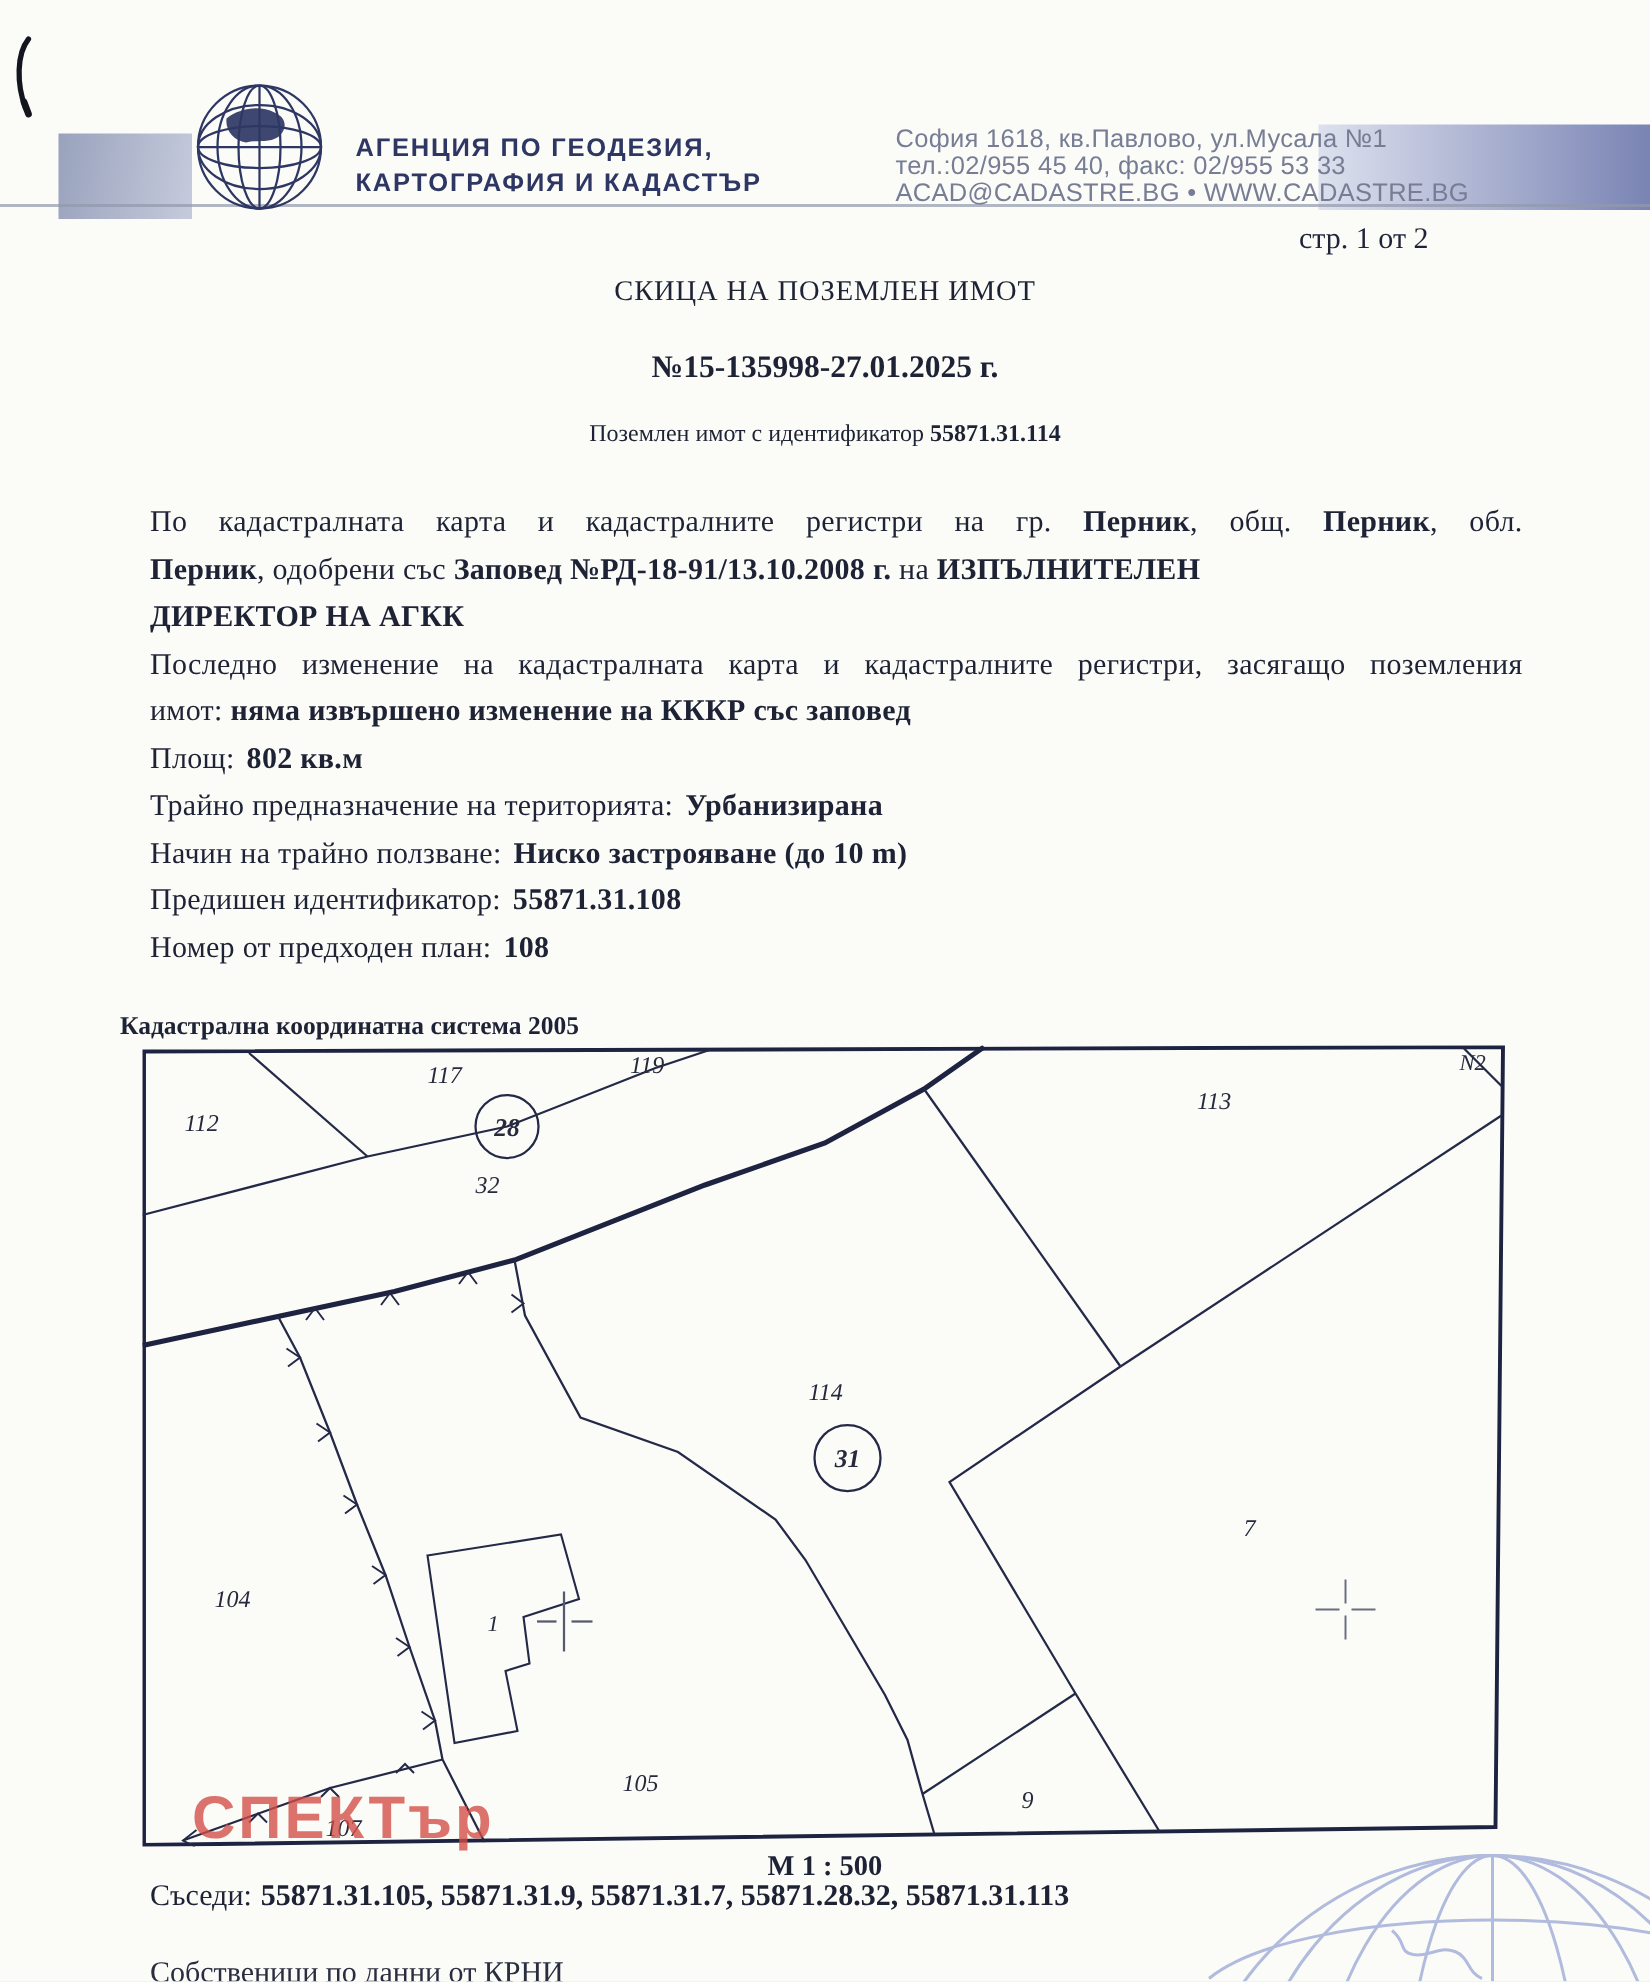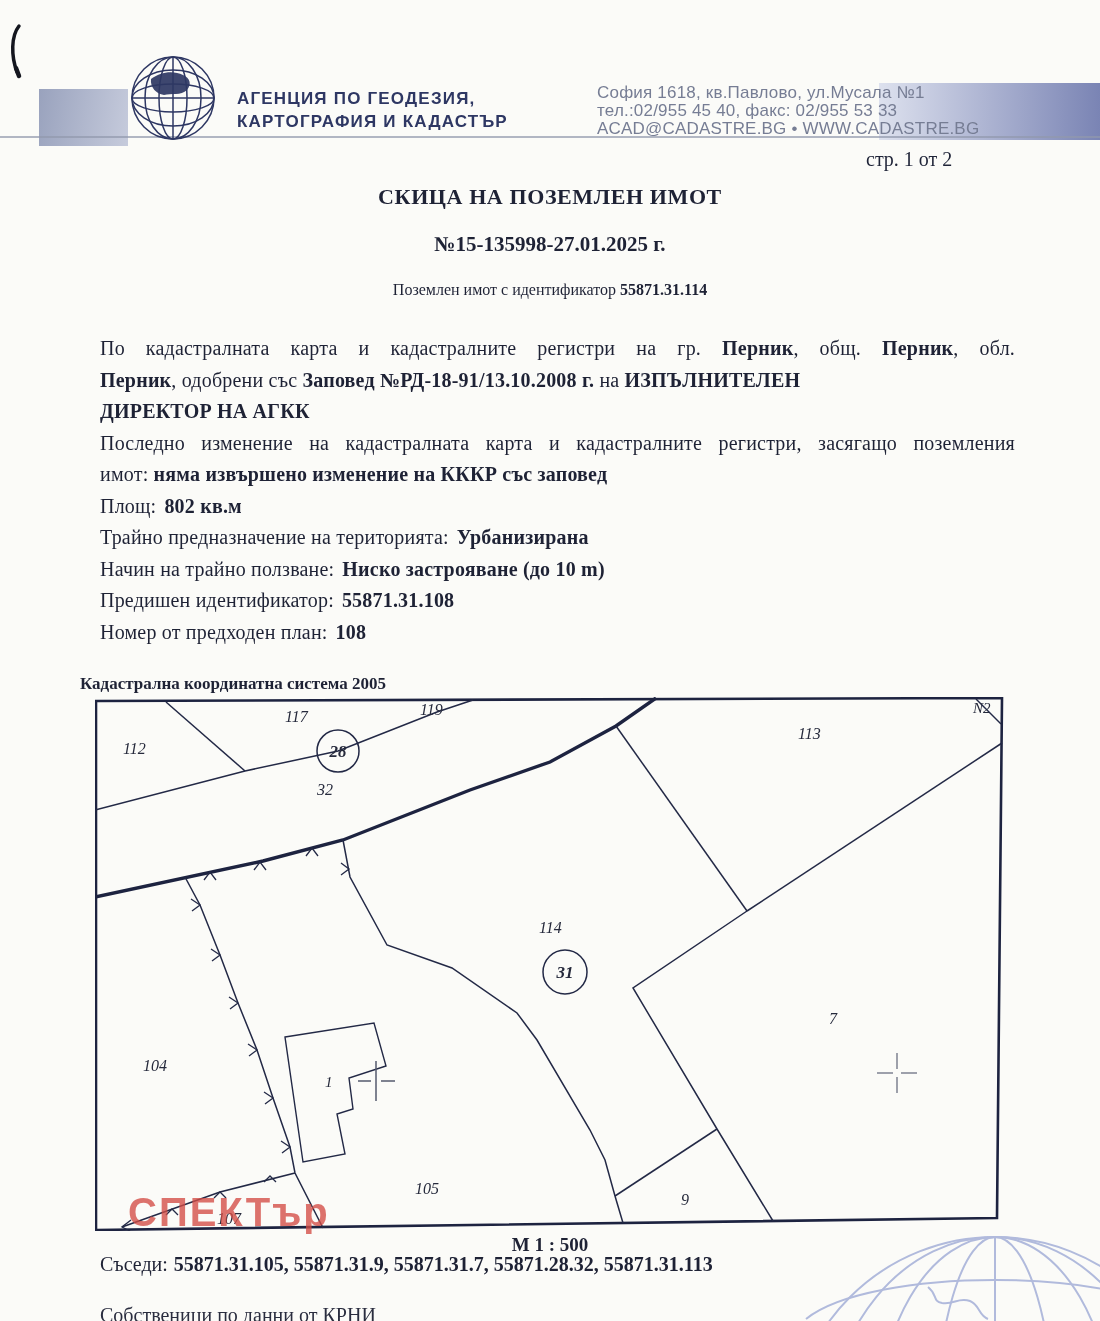--- a/index.html
+++ b/index.html
@@ -18,21 +18,21 @@
     background:linear-gradient(to right,#dde1ee,#7a84b4);}
   #header-rule{left:0; top:136px; width:1100px; height:2px; background:#9298ac; opacity:.7;}
   #agency{left:237px; top:87px; font-family:"Liberation Sans",sans-serif;
     font-weight:bold; font-size:17px; line-height:23px; letter-spacing:1.2px; color:#2e3763;}
   #contact{left:597px; top:84px; font-family:"Liberation Sans",sans-serif;
     font-size:17px; line-height:18px; color:#767d94; letter-spacing:.2px;}
   #page-ind{left:866px; top:148px; font-size:20px; color:#1f2438;}
 
   
   .center-line{left:0; right:0; text-align:center;}
-  #doc-title{top:184px; font-size:22px; font-weight:bold; letter-spacing:.6px;}
+  #doc-title{top:184px; font-size:19px; font-weight:normal; letter-spacing:.6px;}
   #doc-number{top:232px; font-size:21px; font-weight:bold;}
   #id-line{top:281px; font-size:16px;}
 
   
   #bodytext{left:100px; top:333px; width:915px; font-size:20px; line-height:31.5px; letter-spacing:.2px;}
   #bodytext .j{text-align:justify; text-align-last:justify;font-family:Liberation Serif, serif;}
   #bodytext .field b.v{margin-left:8px;}
 
   #coordsys{left:80px; top:674px; font-size:17px; font-weight:bold;text-align:center;}
 

